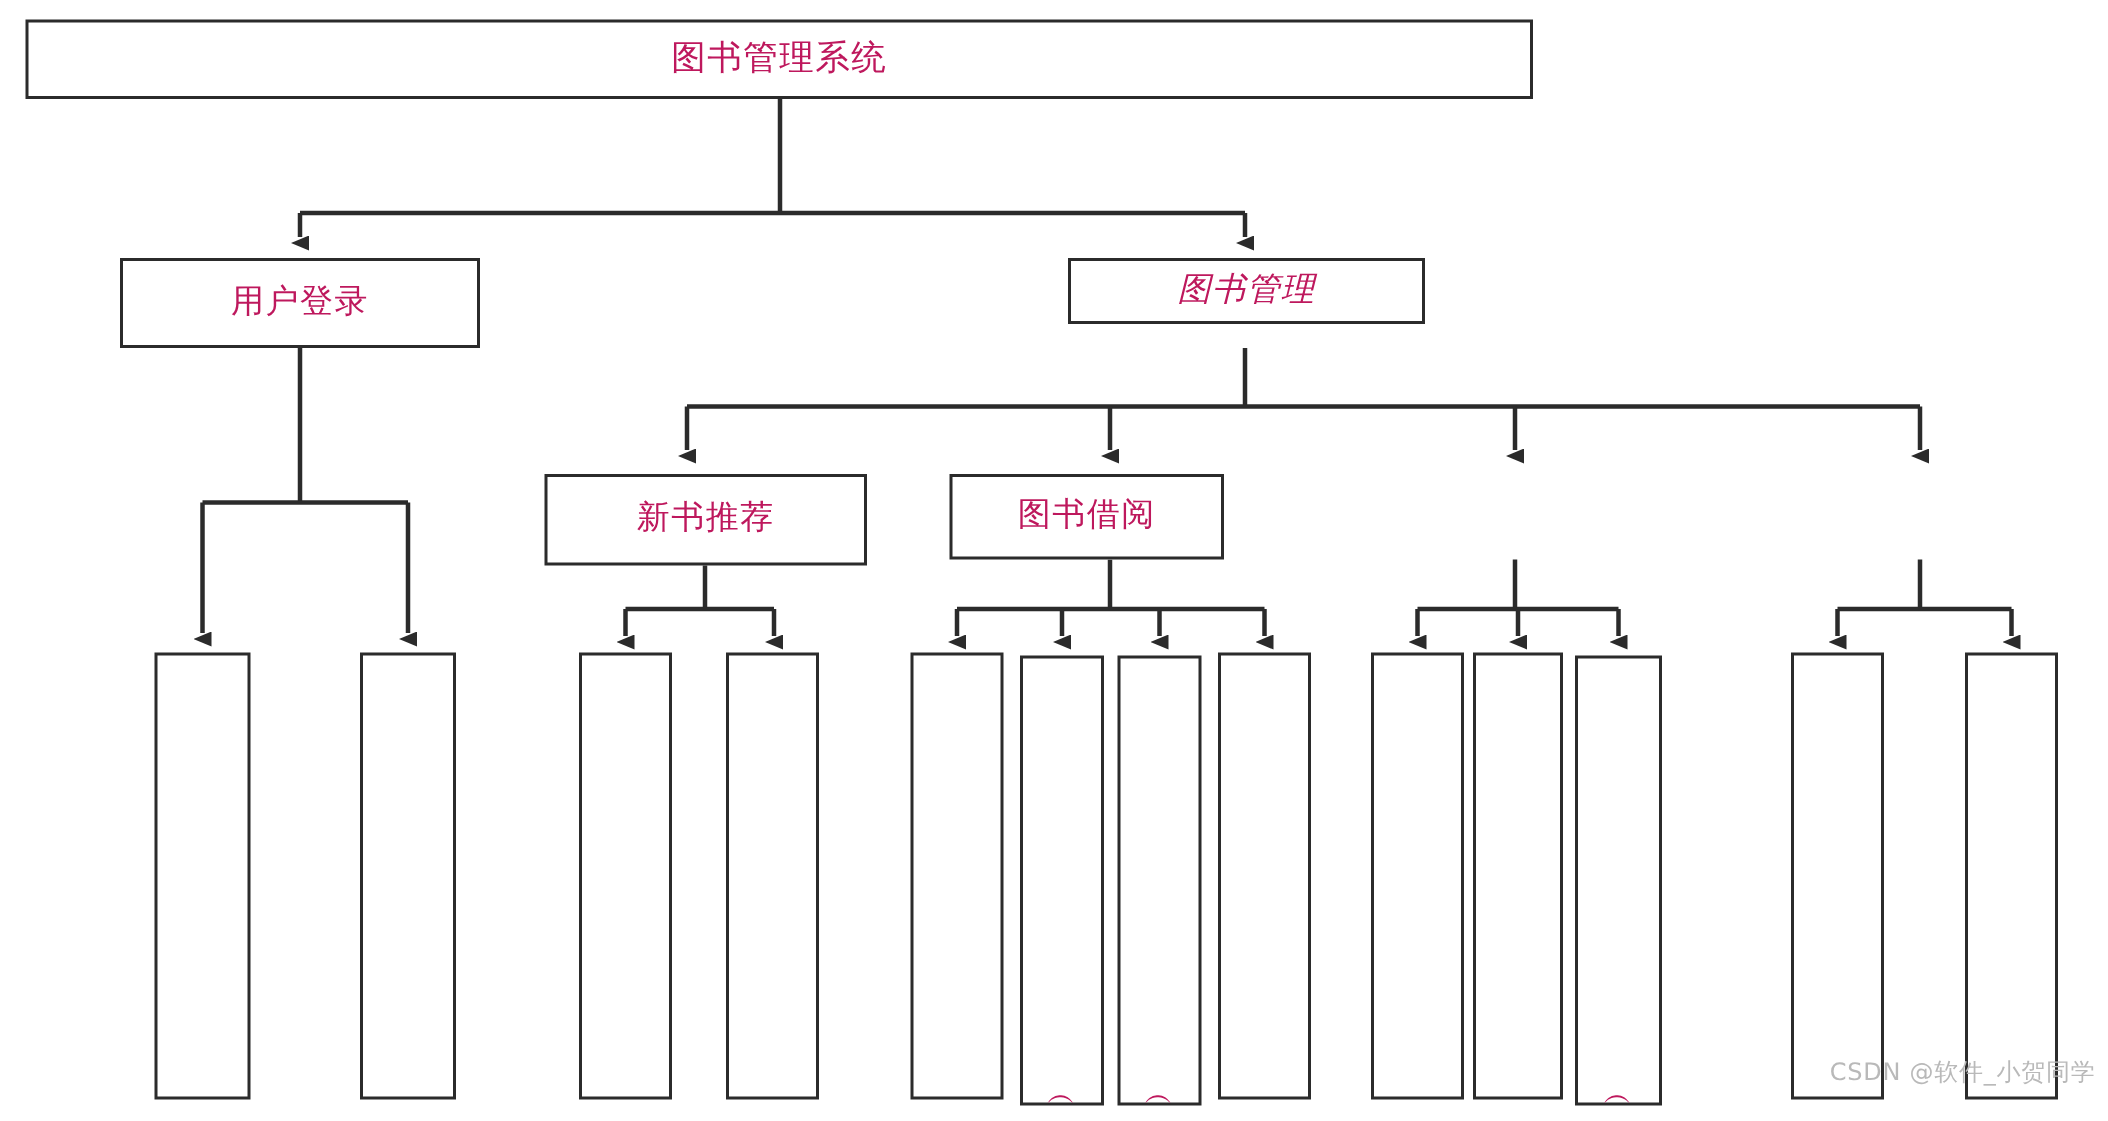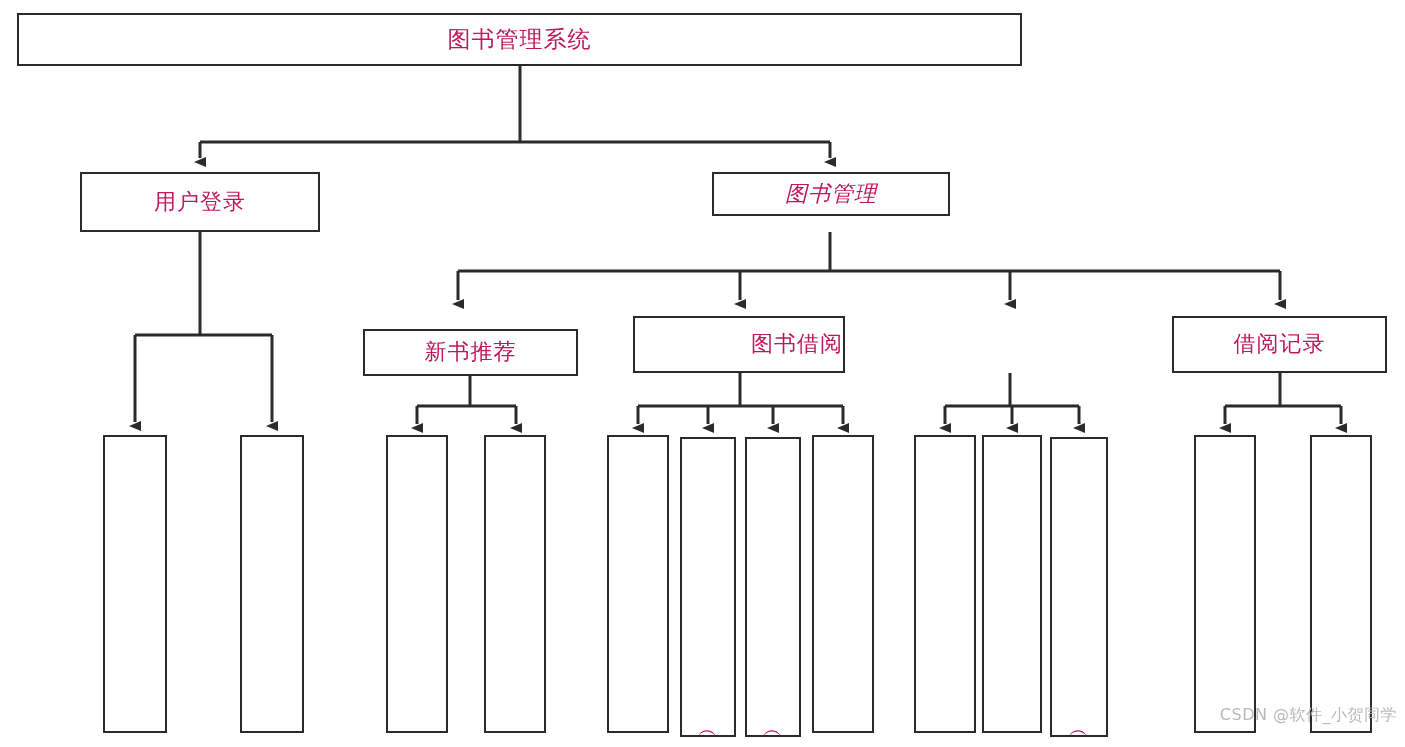--- a/index.html
+++ b/index.html
@@ -135,28 +135,25 @@
     <span>图书管理系统</span>
   </div>
 
   <div class="node horiz" style="left:80px; top:172px; width:240px; height:60px;">
     <span>用户登录</span>
   </div>
   <div class="node horiz" style="left:712px; top:172px; width:238px; height:44px;font-style:italic;">
     <span>图书管理</span>
   </div>
 
-  <div class="node horiz" style="left:363px; top:316px; width:215px; height:47px;margin-top:13px;">
+  <div class="node horiz" style="left:363px; top:316px; width:215px; height:61px;">
     <span>新书推荐</span>
   </div>
-  <div class="node horiz" style="left:633px; top:316px; width:212px; height:57px;justify-content:flex-end;">
+  <div class="node horiz" style="left:633px; top:316px; width:183px; height:57px;">
     <span>图书借阅</span>
-  </div>
-  <div class="node horiz" style="left:1172px; top:316px; width:215px; height:57px;">
-    <span>借阅记录</span>
   </div>
 
   <div class="node vert" style="left:103px; top:435px; width:64px; height:298px;">
     <span class="vtext">用户登录</span>
   </div>
   <div class="node vert" style="left:240px; top:435px; width:64px; height:298px;">
     <span class="vtext">注销登录</span>
   </div>
 
   <div class="node vert" style="left:386px; top:435px; width:62px; height:298px;">

